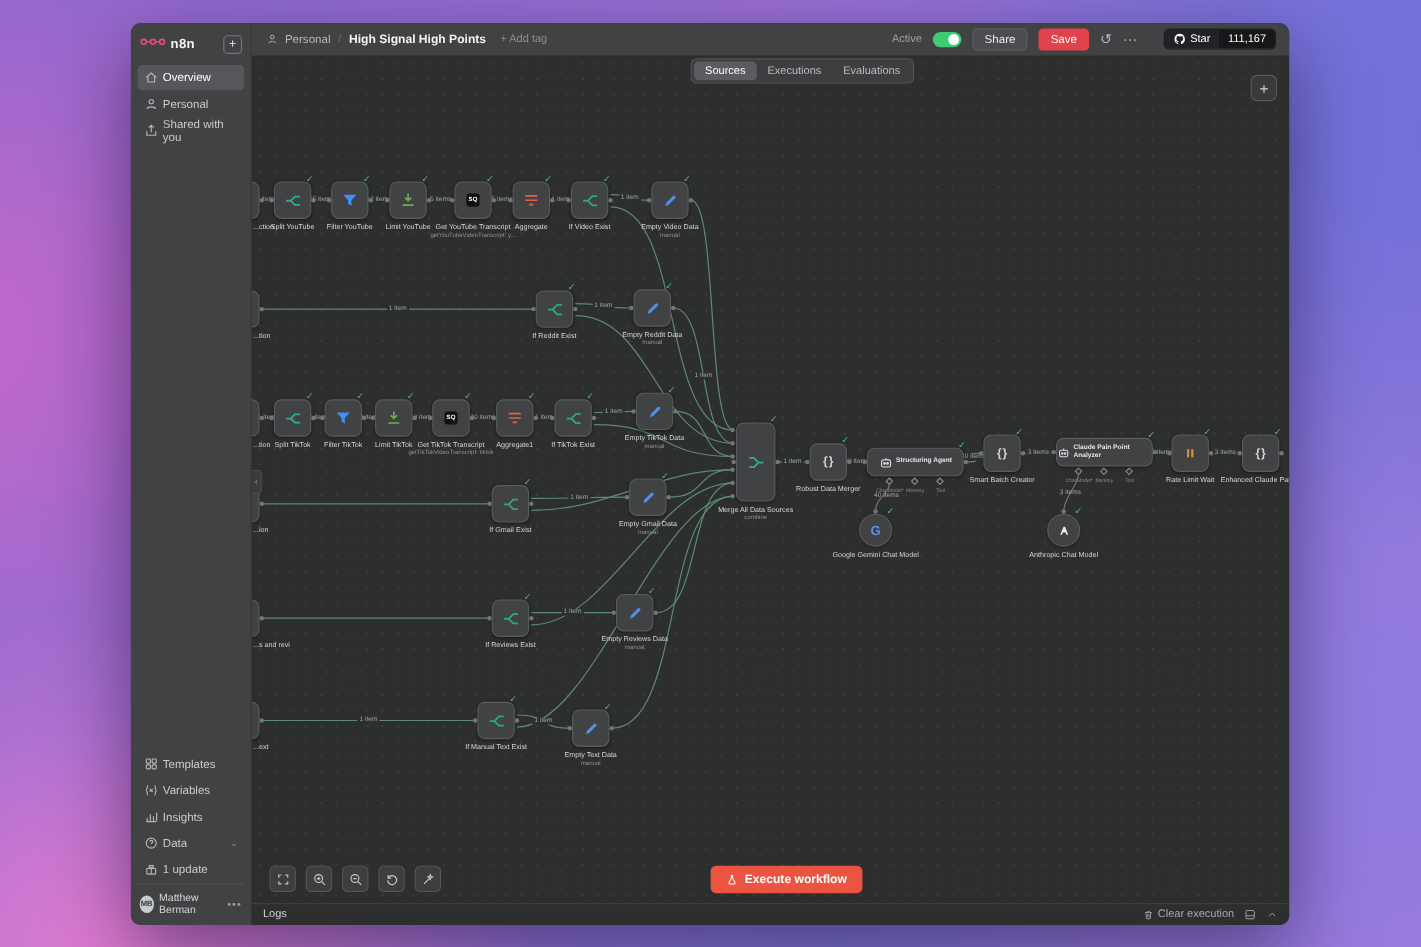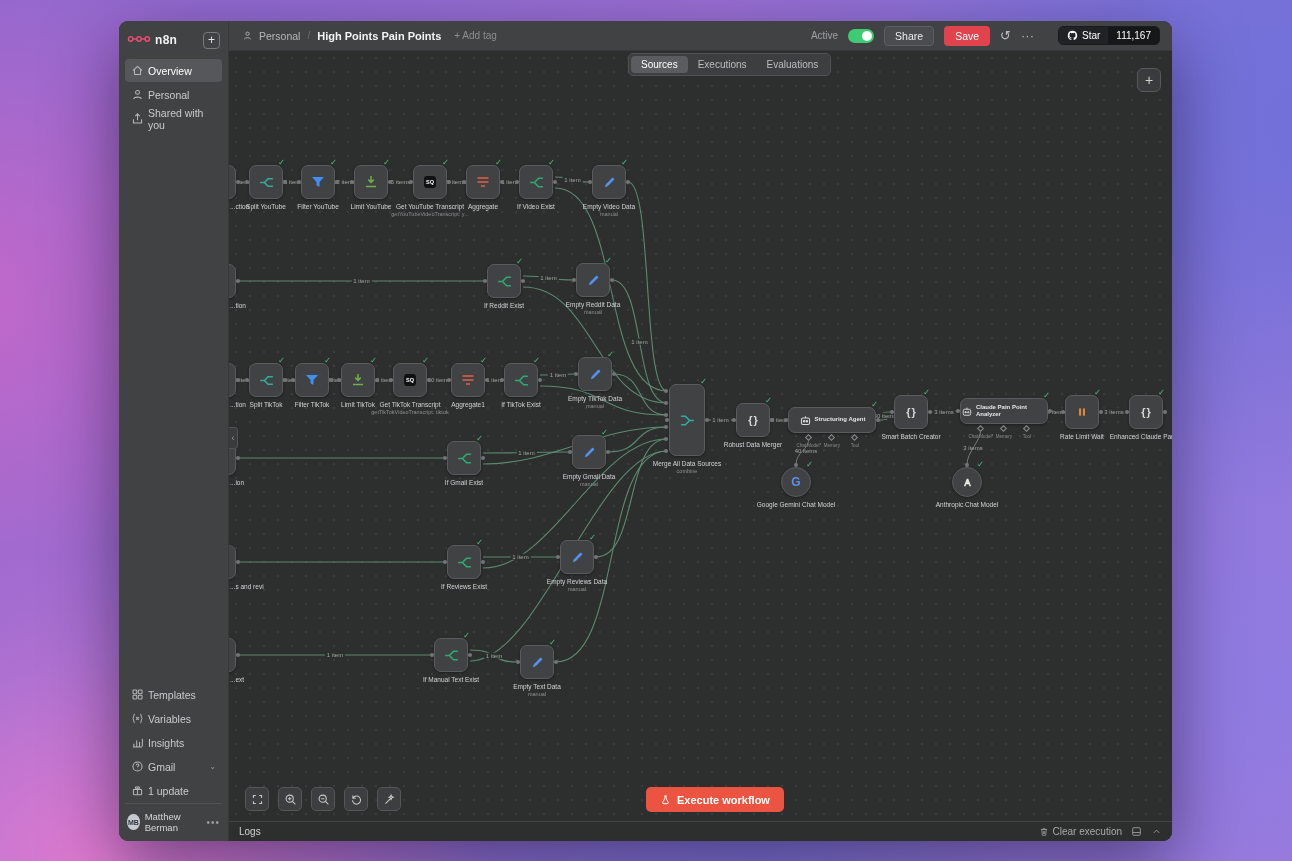--- a/index.html
+++ b/index.html
@@ -163,21 +163,21 @@
         </span>
       <span>Insights</span>
     </div>
     <div class="side-item">
       <span class="sicon">
           <svg width="13" height="13" viewBox="0 0 16 16">
             <circle cx="8" cy="8" r="5.6"></circle>
             <path d="M6.3 6.4c.2-2 3.4-2 3.4 0 0 1.2-1.7 1.3-1.7 2.6M8 11.3v.3"></path>
           </svg>
         </span>
-      <span>Gmail</span>
+      <span>Data</span>
       <span class="chev">⌄</span>
     </div>
     <div class="side-item">
       <span class="sicon">
           <svg width="13" height="13" viewBox="0 0 16 16">
             <rect x="3" y="6.8" width="10" height="6.4" rx="1"></rect>
             <path d="M3 6.8h10M8 6.8v6.4M5.4 4.6C5.4 3 8 3 8 4.6 8 3 10.6 3 10.6 4.6 10.6 6.2 8 6 8 6s-2.6.2-2.6-1.4z"></path>
           </svg>
         </span>
       <span>1 update</span>
@@ -195,21 +195,21 @@
       <span class="crumb">
         <span class="sicon">
             <svg width="11" height="11" viewBox="0 0 16 16">
               <circle cx="8" cy="5.4" r="2.4"></circle>
               <path d="M3.2 13.4c.9-2.9 8.7-2.9 9.6 0"></path>
             </svg>
           </span>
         <span>Personal</span>
       </span>
       <span class="crumb-sep">/</span>
-      <span class="wf-title">High Points Pain Points</span>
+      <span class="wf-title">High Signal High Points</span>
       <span class="add-tag">+ Add tag</span>
 
       <div class="header-right">
         <span class="active-lbl">Active</span>
         <span class="toggle">
             <span class="knob"></span>
           </span>
         <button class="btn-share">Share</button>
         <button class="btn-save">Save</button>
         <span class="hicon">↺</span>

